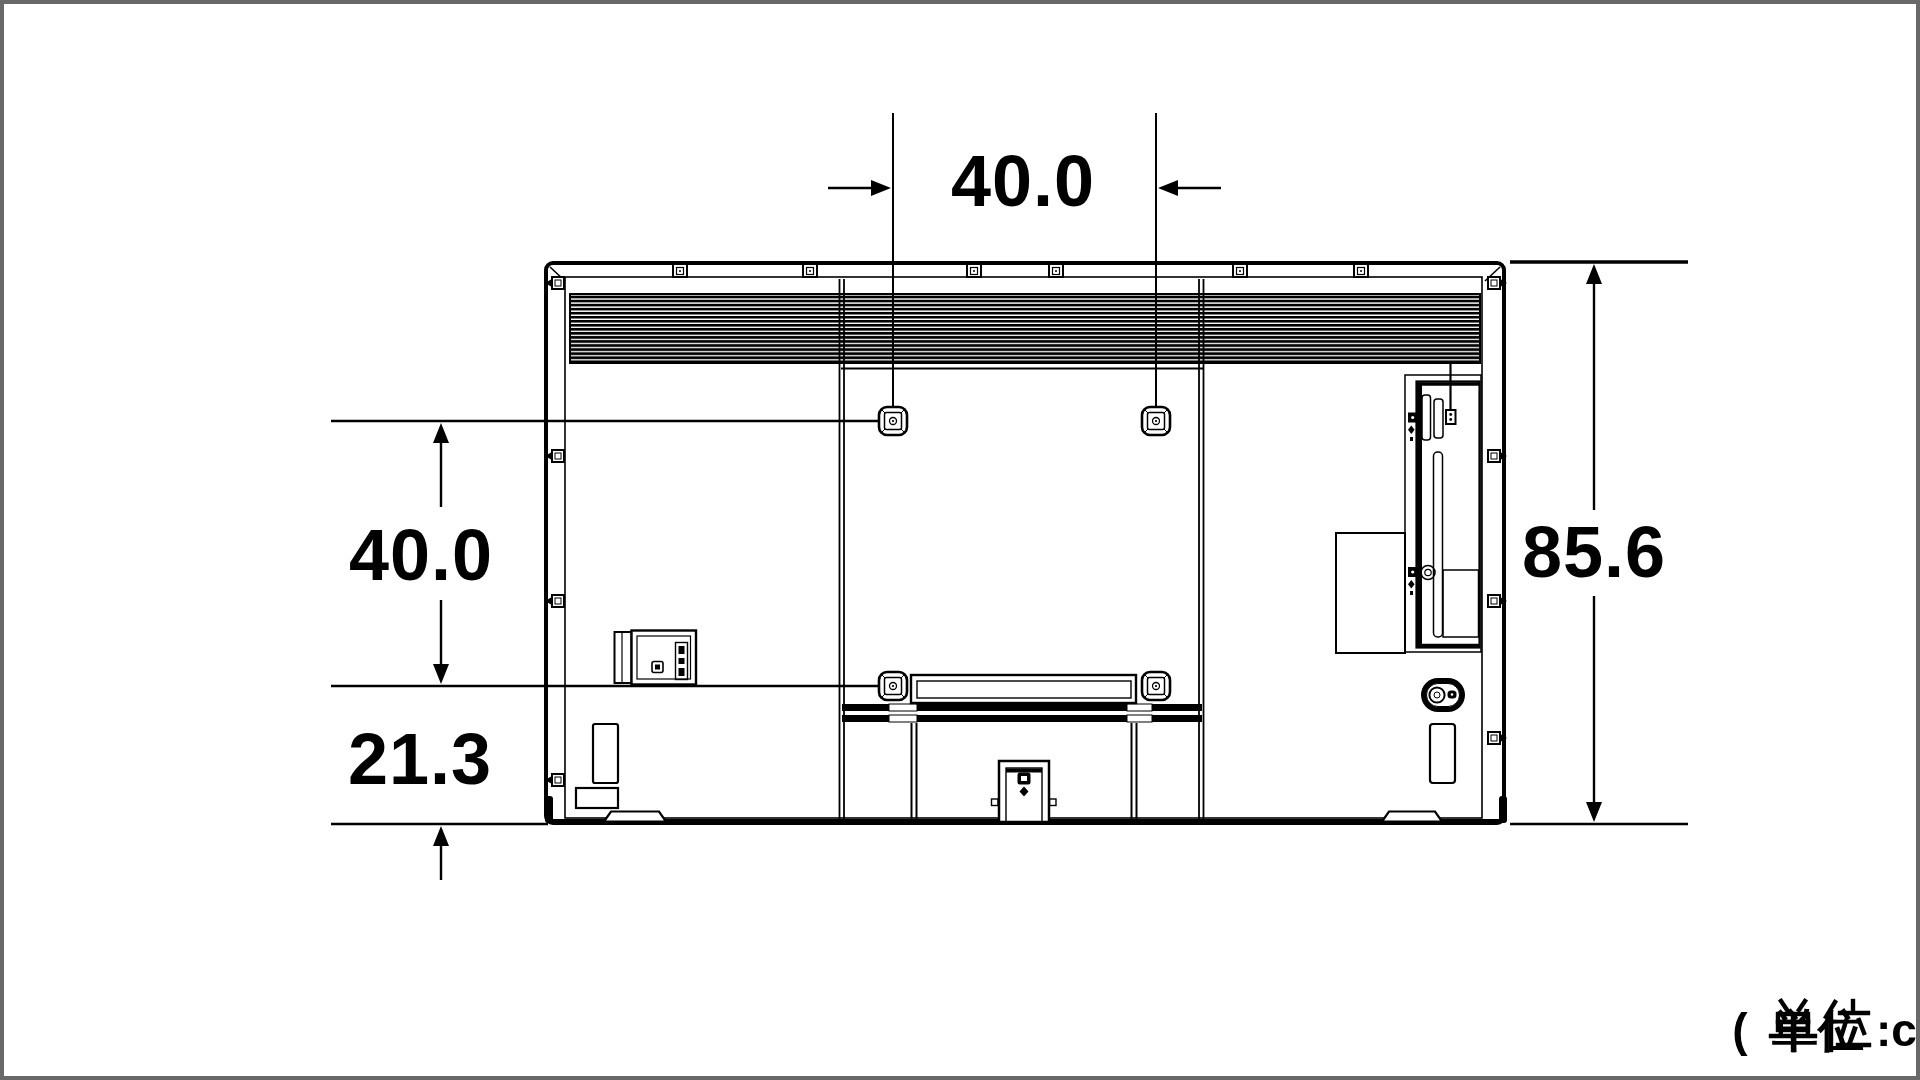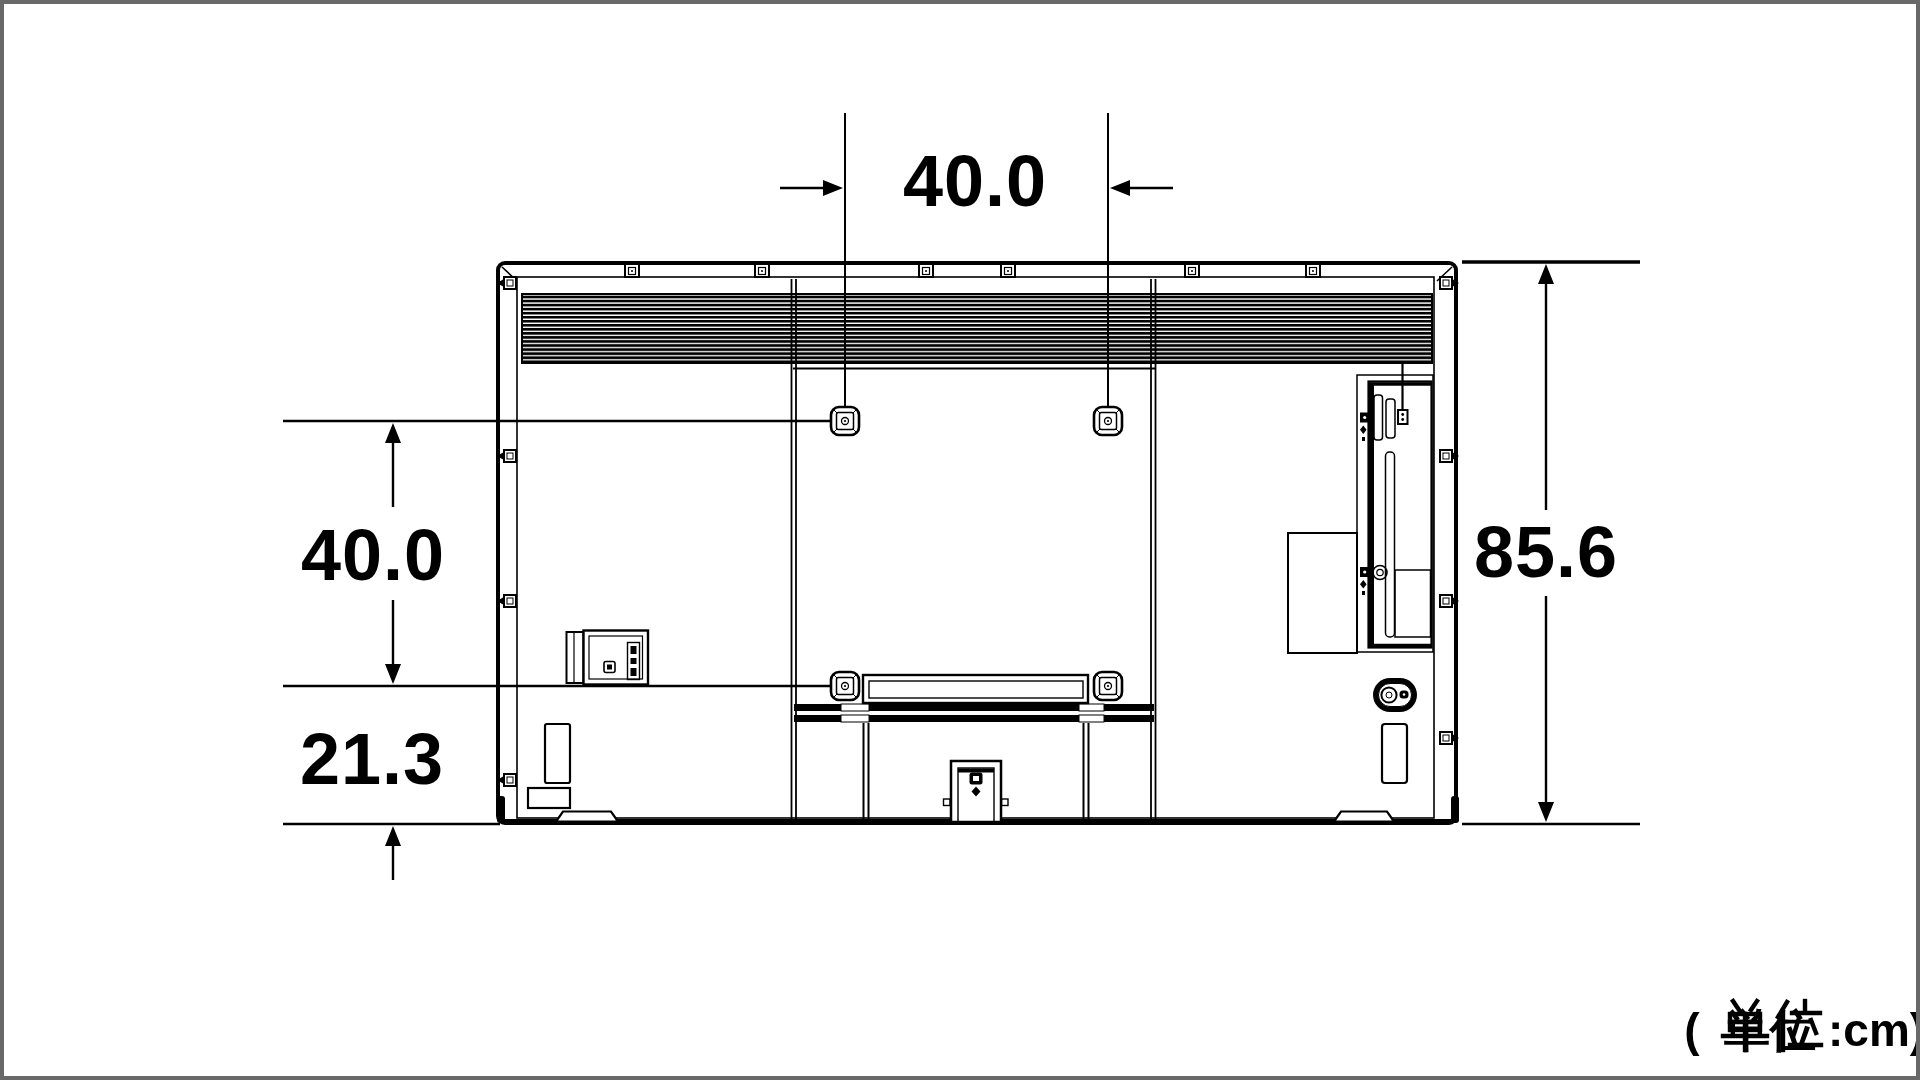--- a/index.html
+++ b/index.html
@@ -4,20 +4,21 @@
 <style>
   html,body{margin:0;padding:0;background:#fff;}
   #canvas{
     position:relative;
     width:1920px;height:1080px;
     box-sizing:border-box;
     border:4px solid #696969;
     background:#fff;
     font-family:"Liberation Sans","DejaVu Sans",sans-serif;
     overflow:hidden;
+    padding-left:48px;
   }
   svg{display:block}
   .dim-text{
     font-family:"Liberation Sans","DejaVu Sans",sans-serif;
     font-size:72px;font-weight:700;fill:#000;letter-spacing:1px;
   }
   .unit-text{
     font-family:"Liberation Sans","DejaVu Sans",sans-serif;
     font-size:46px;font-weight:600;fill:#000;
   }

